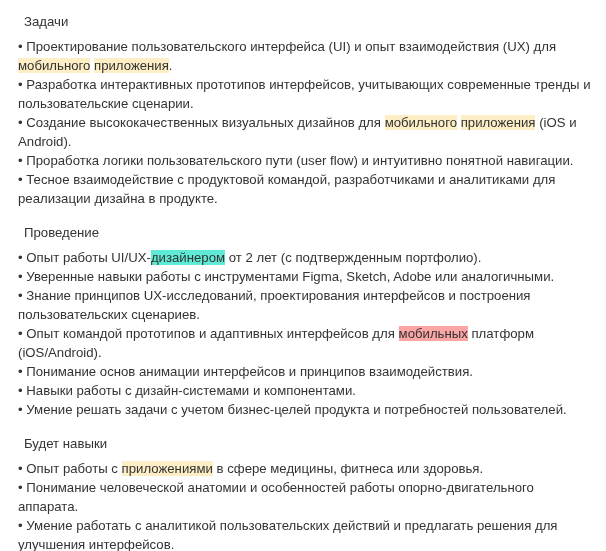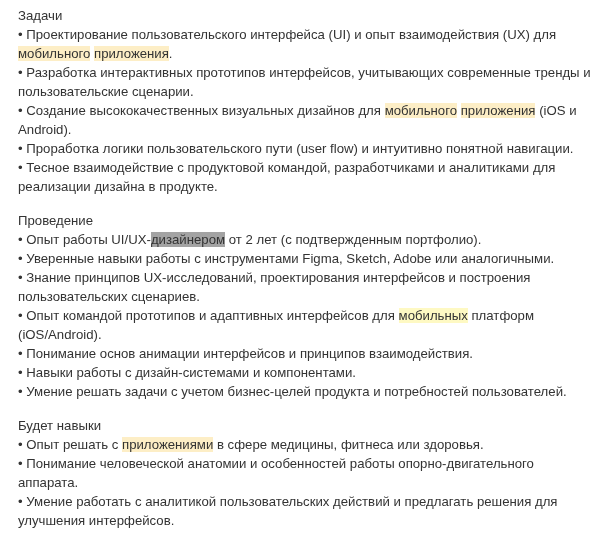--- a/index.html
+++ b/index.html
@@ -16,21 +16,21 @@
       line-height: 19px;
       color: #333333;
     }
     .content {
       padding: 6px 10px 0 18px;
     }
     .section {
       margin: 0 0 15px 0;
     }
     .section-title {
-      margin: 0;
+      margin: 6px;
       padding: 0;
       font-weight: normal;
       font-size: 13.2px;
       line-height: 19px;
       color: #333333;
     }
     .item {
       margin: 0;
       padding: 0;
     }
@@ -49,30 +49,30 @@
         <div class="item"><span>•</span> <span>Проектирование пользовательского интерфейса (UI) и опыт взаимодействия (UX) для </span><span class="hl" style="background: rgb(253, 238, 198);">мобильного</span><span> </span><span class="hl" style="background: rgb(253, 238, 198);">приложения</span><span>.</span></div>
         <div class="item"><span>•</span> <span>Разработка интерактивных прототипов интерфейсов, учитывающих современные тренды и пользовательские сценарии.</span></div>
         <div class="item"><span>•</span> <span>Создание высококачественных визуальных дизайнов для </span><span class="hl" style="background: rgb(253, 238, 198);">мобильного</span><span> </span><span class="hl" style="background: rgb(253, 238, 198);">приложения</span><span> (iOS и Android).</span></div>
         <div class="item"><span>•</span> <span>Проработка логики пользовательского пути (user flow) и интуитивно понятной навигации.</span></div>
         <div class="item"><span>•</span> <span>Тесное взаимодействие с продуктовой командой, разработчиками и аналитиками для реализации дизайна в продукте.</span></div>
       </div>
   </div>
   <div class="section">
     <div class="section-title">Проведение</div>
     <div class="items">
-        <div class="item"><span>•</span> <span>Опыт работы UI/UX-</span><span class="hl" style="background: #a3a3a3;">дизайнером</span><span> от 2 лет (с подтвержденным портфолио).</span></div>
+        <div class="item"><span>•</span> <span>Опыт работы UI/UX-</span><span class="hl" style="background: #5eead4;">дизайнером</span><span> от 2 лет (с подтвержденным портфолио).</span></div>
         <div class="item"><span>•</span> <span>Уверенные навыки работы с инструментами Figma, Sketch, Adobe или аналогичными.</span></div>
         <div class="item"><span>•</span> <span>Знание принципов UX-исследований, проектирования интерфейсов и построения пользовательских сценариев.</span></div>
-        <div class="item"><span>•</span> <span>Опыт командой прототипов и адаптивных интерфейсов для </span><span class="hl" style="background: #fef9c3;">мобильных</span><span> платформ (iOS/Android).</span></div>
+        <div class="item"><span>•</span> <span>Опыт командой прототипов и адаптивных интерфейсов для </span><span class="hl" style="background: #fca5a5;">мобильных</span><span> платформ (iOS/Android).</span></div>
         <div class="item"><span>•</span> <span>Понимание основ анимации интерфейсов и принципов взаимодействия.</span></div>
         <div class="item"><span>•</span> <span>Навыки работы с дизайн-системами и компонентами.</span></div>
         <div class="item"><span>•</span> <span>Умение решать задачи с учетом бизнес-целей продукта и потребностей пользователей.</span></div>
       </div>
   </div>
   <div class="section">
     <div class="section-title">Будет навыки</div>
     <div class="items">
-        <div class="item"><span>•</span> <span>Опыт решать с </span><span class="hl" style="background: rgb(253, 238, 198);">приложениями</span><span> в сфере медицины, фитнеса или здоровья.</span></div>
+        <div class="item"><span>•</span> <span>Опыт работы с </span><span class="hl" style="background: rgb(253, 238, 198);">приложениями</span><span> в сфере медицины, фитнеса или здоровья.</span></div>
         <div class="item"><span>•</span> <span>Понимание человеческой анатомии и особенностей работы опорно-двигательного аппарата.</span></div>
         <div class="item"><span>•</span> <span>Умение работать с аналитикой пользовательских действий и предлагать решения для улучшения интерфейсов.</span></div>
       </div>
   </div>
 </div>
 
 </body></html>

